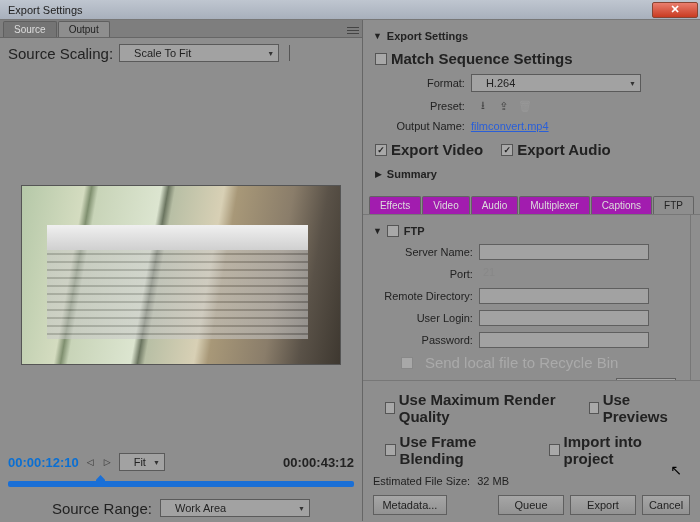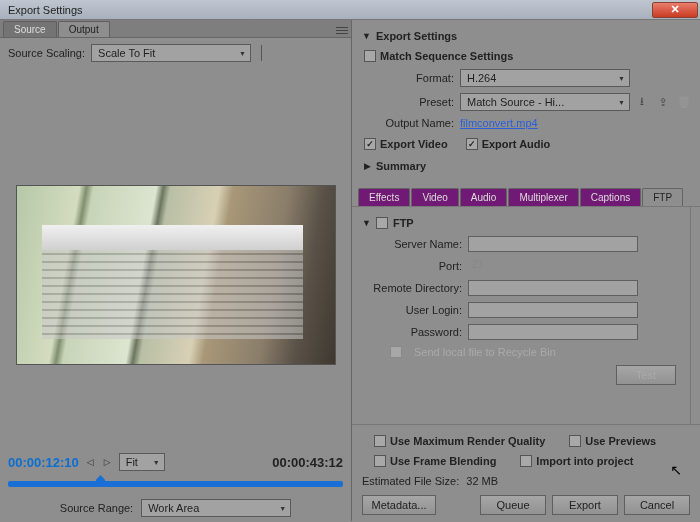--- a/index.html
+++ b/index.html
@@ -13,22 +13,22 @@
 .left-pane { width: 370px; background: #8e8e8e; border-right: 1px solid #666; display: flex; flex-direction: column; }
 .right-pane { flex: 1; background: #8e8e8e; display: flex; flex-direction: column; }
 
 .tabs-row { display: flex; height: 18px; background: #7e7e7e; border-bottom: 1px solid #666; align-items: flex-end; padding-left: 3px; gap: 0; }
 .tab { padding: 2px 10px; background: #747474; border: 1px solid #5f5f5f; border-bottom: none; color: #ddd; font-size: 10px; margin-right: 1px; border-radius: 2px 2px 0 0; }
 .tab.active { background: #8e8e8e; color: #222; }
 .tabs-menu { margin-left: auto; width: 18px; height: 14px; display: flex; flex-direction: column; justify-content: center; gap: 2px; padding: 0 3px; }
 .tabs-menu span { height: 1px; background: #444; display: block; }
 
 .scaling-row { display: flex; align-items: center; padding: 6px 8px; gap: 6px; }
-.label { color: #222; font-size: 11px; }
-.select { background: #a2a2a2; border: 1px solid #5a5a5a; height: 18px; padding: 0 18px 0 6px; color: #222; position: relative; display: inline-flex; align-items: center; min-width: 60px; }
+.label { color: #222; font-size: 15px; }
+.select { background: #a2a2a2; border: 1px solid #5a5a5a; height: 18px; padding: 0 18px 0 14px; color: #222; position: relative; display: inline-flex; align-items: center; min-width: 60px; }
 .select::after { content: "▼"; position: absolute; right: 4px; font-size: 7px; color: #333; }
 .select.wide { width: 160px; }
 
 .preview-area { flex: 1; position: relative; background: #8e8e8e; display: flex; align-items: center; justify-content: center; }
 .preview-frame { width: 320px; height: 180px; position: relative; margin-top: 30px; }
 .preview-img { width: 100%; height: 100%; background: linear-gradient(100deg, #b5c8a8 0%, #d4dcc0 18%, #7f8f6f 20%, #c8d4b8 22%, #dce5d0 40%, #6b7560 42%, #b8bfa5 44%, #d8d0b5 58%, #a89878 62%, #8a7d6a 78%, #5a5248 88%, #3e3830 100%); border: 1px solid #555; position: relative; overflow: hidden; }
 .preview-img::before { content: ""; position: absolute; top: 22%; left: 8%; width: 82%; height: 14%; background: linear-gradient(180deg, #f0f0f0, #d0d0d0); }
 .preview-img::after { content: ""; position: absolute; top: 36%; left: 8%; width: 82%; height: 50%; background: repeating-linear-gradient(180deg, #c8c8c8 0 3px, #888 3px 5px, #c8c8c8 5px 8px); opacity: 0.55; }
 
 .timebar { height: 22px; display: flex; align-items: center; padding: 0 8px; gap: 6px; }
@@ -57,21 +57,21 @@
 .checkbox { width: 12px; height: 12px; border: 1px solid #555; background: #a8a8a8; display: inline-flex; align-items: center; justify-content: center; font-size: 9px; color: #222; }
 .checkbox.checked::before { content: "✓"; }
 
 .video-audio-row { display: flex; gap: 18px; padding: 4px 12px; }
 
 .icon-btn { width: 16px; height: 16px; display: inline-flex; align-items: center; justify-content: center; color: #444; font-size: 11px; }
 .icon-btn.dim { color: #999; }
 .preset-icons { display: flex; gap: 5px; margin-left: 4px; }
 
 .subtabs { display: flex; padding: 6px 6px 0 6px; gap: 1px; border-bottom: 1px solid #777; margin-top: 6px; }
-.subtab { padding: 3px 10px; background: #701a75; color: #ddd; border: 1px solid #636363; border-bottom: none; font-size: 10px; border-radius: 2px 2px 0 0; }
+.subtab { padding: 3px 10px; background: #a21caf; color: #ddd; border: 1px solid #636363; border-bottom: none; font-size: 10px; border-radius: 2px 2px 0 0; }
 .subtab.active { background: #8e8e8e; color: #222; }
 
 .ftp-panel { padding: 6px 8px; }
 .ftp-header { display: flex; align-items: center; gap: 5px; padding: 4px 2px; }
 
 .btn { height: 20px; padding: 0 12px; background: linear-gradient(#a6a6a6, #929292); border: 1px solid #5f5f5f; color: #222; display: inline-flex; align-items: center; justify-content: center; }
 .btn.disabled { color: #aaa; }
 
 .bottom-opts { padding: 6px 10px; border-top: 1px solid #777; }
 .opts-row { display: flex; gap: 24px; padding: 2px 12px; }
@@ -148,23 +148,20 @@
       </div>
     </div>
     <div class="form-row">
       <span class="form-label">Format:</span>
       <div class="select select-sm">
           <span>H.264</span>
         </div>
     </div>
     <div class="form-row">
       <span class="form-label">Preset:</span>
-      <div class="select select-sm">
-          <span>Match Source - Hi...</span>
-        </div>
       <div class="preset-icons">
         <span class="icon-btn">⭳</span>
         <span class="icon-btn">⇪</span>
         <span class="icon-btn dim">🗑</span>
       </div>
     </div>
     <div class="form-row">
       <span class="form-label">Output Name:</span>
       <span class="link">filmconvert.mp4</span>
     </div>
@@ -255,19 +252,19 @@
       </div>
       <div class="filesize-row">
         <span>Estimated File Size:</span>
         <span style="margin-left:4px">32 MB</span>
       </div>
       <div class="buttons-row">
         <div class="btn" style="width:74px">Metadata...</div>
         <div style="flex:1"></div>
         <div class="btn" style="width:66px">Queue</div>
         <div class="btn" style="width:66px">Export</div>
-        <div class="btn" style="width:66px">Cancel</div>
+        <div class="btn" style="width:48px">Cancel</div>
       </div>
     </div>
   </div>
 </div>
 
 <div class="cursor">↖</div>
 
 </body></html>

